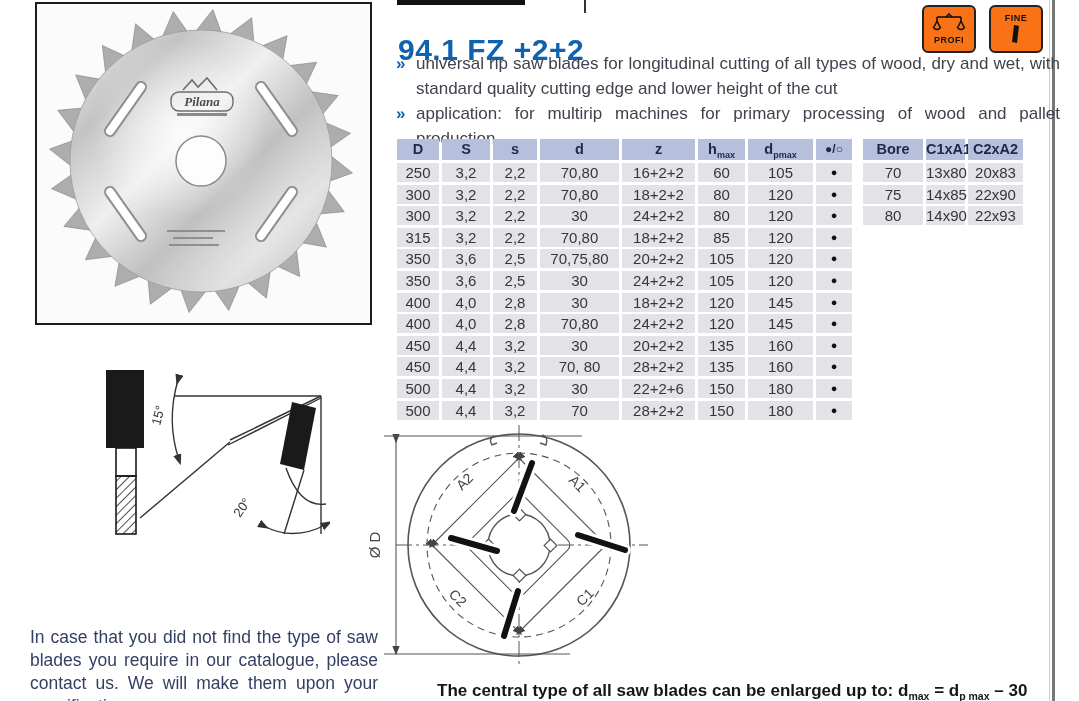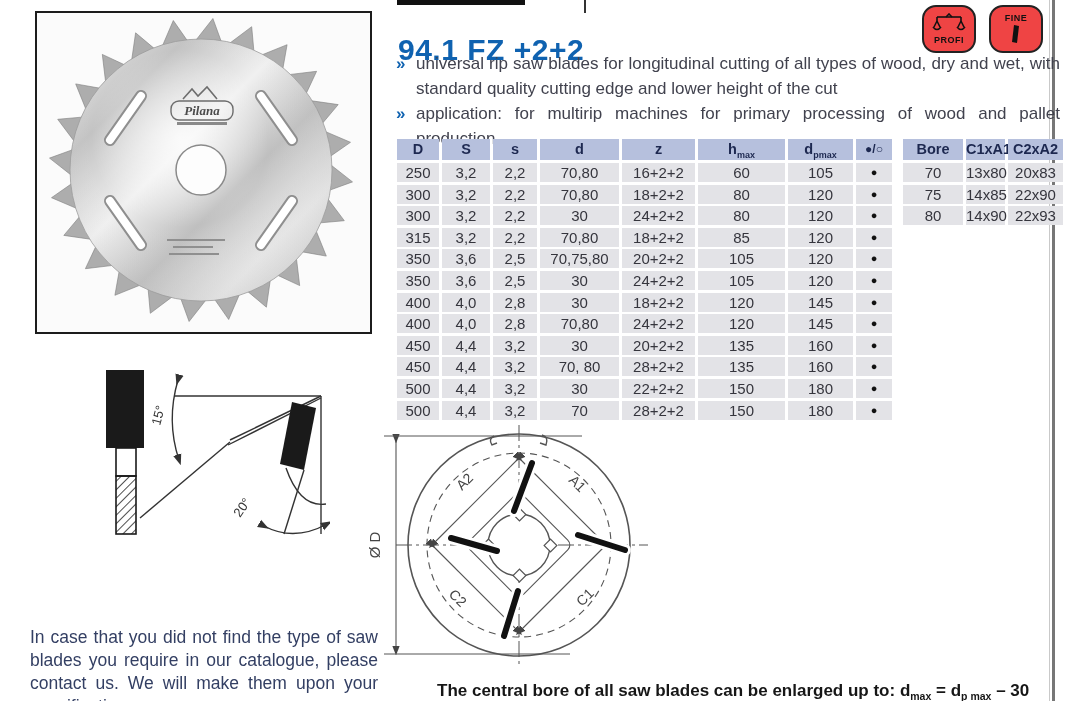--- a/index.html
+++ b/index.html
@@ -2,33 +2,33 @@
 <html><head>
 <meta charset="utf-8">
 <style>
   html,body{margin:0;padding:0;background:#fff;}
   .page{position:relative;width:1079px;height:701px;background:#ffffff;overflow:hidden;
         font-family:"Liberation Sans",sans-serif;}
   .right-border{position:absolute;left:1052px;top:0;width:3px;height:701px;background:#777;}
   .right-border2{position:absolute;left:1049px;top:0;width:1px;height:701px;background:#c9c9c9;}
 
   
-  .photo-frame{position:absolute;left:35px;top:11px;width:333px;height:319px;
+  .photo-frame{position:absolute;left:35px;top:2px;width:333px;height:319px;
                border:2px solid #1c1c1c;background:#fbfbfb;}
   .tooth-diagram{position:absolute;left:78px;top:366px;width:252px;height:182px;}
   .aside-text{position:absolute;left:30px;top:608px;width:348px;font-size:17.5px;
               line-height:23px;color:#333f63;text-align:justify;}
 
   
   .top-bar{position:absolute;left:397px;top:0;width:128px;height:5px;background:#111;}
   .top-tick{position:absolute;left:584px;top:0;width:2px;height:13px;background:#333;}
   .page-title{position:absolute;left:398px;top:8px;font-size:30px;font-weight:bold;
               color:#0f62b0;letter-spacing:.5px;margin-top:25px;}
   .badges{position:absolute;left:922px;top:5px;display:flex;gap:13px;}
-  .badge{width:50px;height:44px;border:2px solid #222;border-radius:14px;background:#ef4444;
+  .badge{width:50px;height:44px;border:2px solid #222;border-radius:6px;background:#f97316;
          display:flex;flex-direction:column;align-items:center;justify-content:center;}
   .badge .lbl{font-size:9px;font-weight:bold;color:#111;letter-spacing:.5px;}
 
   
   .bullets{position:absolute;left:396px;top:51px;width:664px;}
   .bullet{position:relative;padding-left:20px;font-size:17px;line-height:25px;
           color:#41424e;text-align:justify;}
   .bullet .mark{position:absolute;left:0;top:0;color:#0f62b0;font-weight:bold;}
 
   
@@ -36,21 +36,21 @@
   .thead,.trow{display:flex;}
   .cell{height:19px;line-height:19px;background:#e3e3e7;margin:0 3px 2.6px 0;
         text-align:center;font-size:15px;color:#35353d;}
   .cell.h{background:#b6c0dd;font-weight:bold;color:#1d2850;height:21px;line-height:21px;
           font-size:14.5px;margin-bottom:3px;}
   .cell.h sub{font-size:9px;font-weight:bold;}
   .cell.h.c8{font-size:12px;}
   .cell.empty{background:transparent;}
   .cell.dot{font-size:11px;color:#111;}
   .c1{width:42px}.c2{width:48px}.c3{width:44px}.c4{width:79px}.c5{width:73px}
-  .c6{width:87px}.c7{width:65px}.c8{width:36px;margin-right:11px}
+  .c6{width:47px}.c7{width:65px}.c8{width:36px;margin-right:11px}
   .c9{width:60px}.c10{width:39px}.c11{width:55px;margin-right:16px}
 
   
   .blade-drawing{position:absolute;left:356px;top:423px;width:330px;height:246px;}
   .bottom-note{position:absolute;left:437px;top:664px;width:612px;font-size:17px;
                font-weight:bold;color:#161616;}
   .bottom-note sub{font-size:10.5px;}
 </style>
 </head>
 <body>
@@ -327,21 +327,21 @@
           <div class="cell c8 dot">●</div>
           <div class="cell c9 empty"></div>
           <div class="cell c10 empty"></div>
           <div class="cell c11 empty"></div>
         </div>
         <div class="trow">
           <div class="cell c1">500</div>
           <div class="cell c2">4,4</div>
           <div class="cell c3">3,2</div>
           <div class="cell c4">30</div>
-          <div class="cell c5">22+2+2</div>
+          <div class="cell c5">22+2+6</div>
           <div class="cell c6">150</div>
           <div class="cell c7">180</div>
           <div class="cell c8 dot">●</div>
           <div class="cell c9 empty"></div>
           <div class="cell c10 empty"></div>
           <div class="cell c11 empty"></div>
         </div>
         <div class="trow">
           <div class="cell c1">500</div>
           <div class="cell c2">4,4</div>
@@ -405,15 +405,15 @@
         <line x1="162" y1="168" x2="148" y2="213" stroke="#111" stroke-width="6"></line>
       </g>
       <text x="24" y="122" font-size="15" fill="#444" text-anchor="middle" transform="rotate(-90 24 122)">Ø D</text>
       <text x="106" y="68" font-size="14" fill="#444" transform="rotate(-45 106 68)">A2</text>
       <text x="212" y="58" font-size="14" fill="#444" transform="rotate(45 212 58)">A1</text>
       <text x="92" y="172" font-size="14" fill="#444" transform="rotate(45 92 172)">C2</text>
       <text x="226" y="184" font-size="14" fill="#444" transform="rotate(-45 226 184)">C1</text>
     </svg>
   </div>
 
-  <p class="bottom-note"><span>The central bore of all saw blades can be enlarged up to: </span><span>d</span><sub>max</sub><span> = </span><span>d</span><sub>p max</sub><span> – 30 mm</span></p>
+  <p class="bottom-note"><span>The central type of all saw blades can be enlarged up to: </span><span>d</span><sub>max</sub><span> = </span><span>d</span><sub>p max</sub><span> – 30 mm</span></p>
 
 </div>
 
 </body></html>

